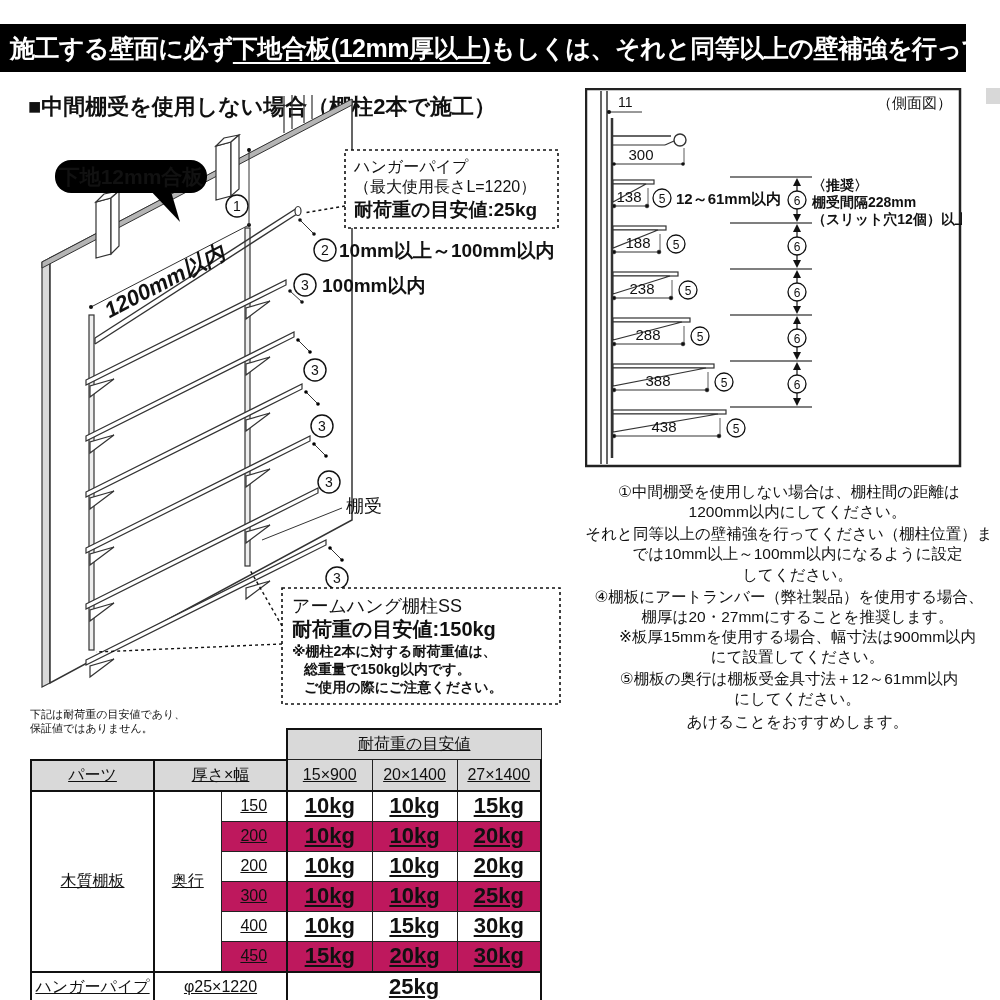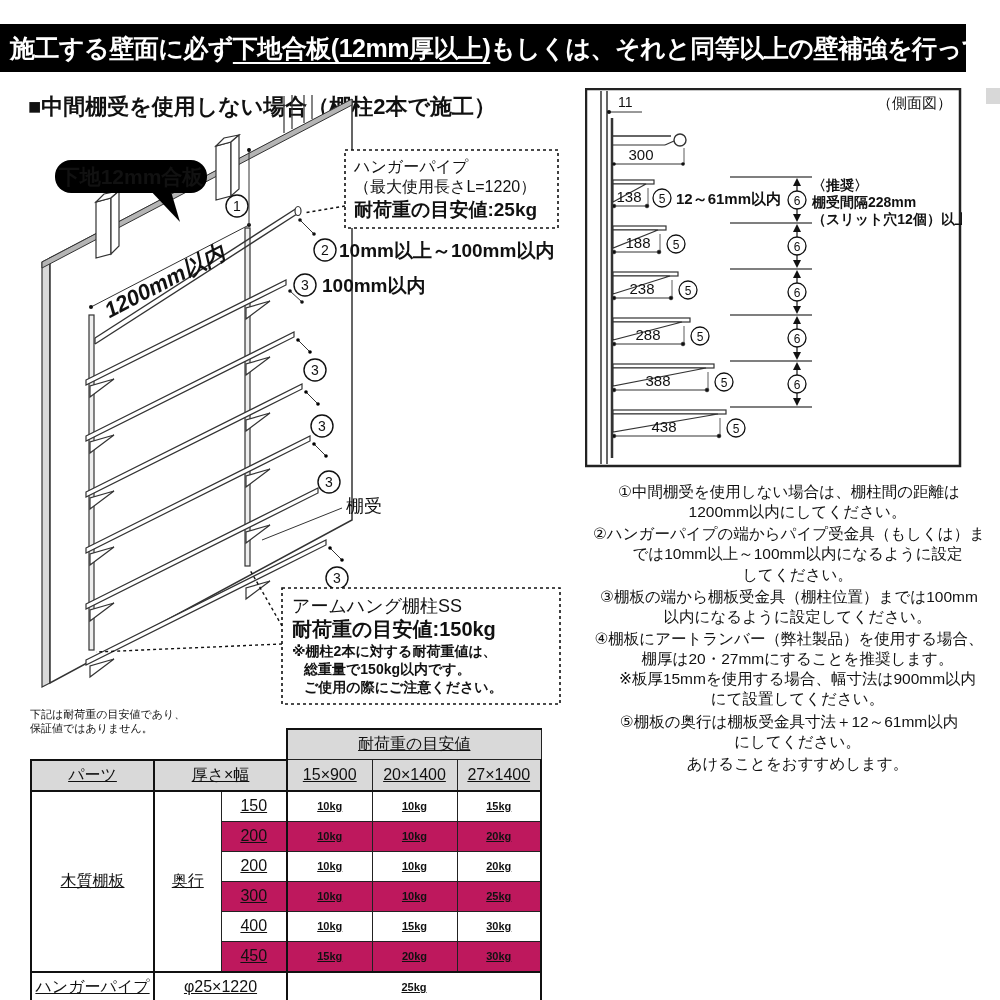--- a/index.html
+++ b/index.html
@@ -18,21 +18,21 @@
   .note div{white-space:nowrap;}
   .note .cont{margin-left:17px;}
   
   .tbl-note{position:absolute;left:30px;top:708px;font-size:11px;line-height:1.25;}
   table.loads{position:absolute;left:30px;top:728px;border-collapse:collapse;table-layout:fixed;
               font-size:16px;text-align:center;}
   table.loads td{border:1px solid #222;padding:1px;height:27px;background:#fff;text-decoration:underline;}
   table.loads td.none{border:none;background:transparent;}
   table.loads td.hdr{background:#d9d9d9;}
   table.loads td.alt{background:#be185d;}
-  table.loads td.kg{font-weight:bold;font-size:11px;}
+  table.loads td.kg{font-weight:bold;font-size:22px;}
   table.loads td.bt{border-top:2.5px solid #111;}
   table.loads td.bb{border-bottom:2.5px solid #111;}
   table.loads td.bl{border-left:2.5px solid #111;}
   table.loads td.br{border-right:2.5px solid #111;}
   table.loads td.bl2{border-left:2px solid #111;}
   
   svg text{font-family:"Liberation Sans","DejaVu Sans",sans-serif;fill:#111;}
   .frag{position:absolute;left:986px;top:88px;width:14px;height:16px;background:#d8d8d8;}
 </style>
 </head>
@@ -315,27 +315,23 @@
       <text x="812" y="224" font-size="14" font-weight="600">（スリット穴12個）以上</text>
     </g>
   </svg>
 
   <div class="notes">
     <div class="note">
       <div>①中間棚受を使用しない場合は、棚柱間の距離は</div>
       <div class="cont">1200mm以内にしてください。</div>
     </div>
     <div class="note">
-      <div>②ハンガーパイプの端からパイプ受金具（もしくは）ま</div>
+      <div>それと同等以上の壁補強を行ってください（棚柱位置）ま</div>
       <div class="cont">では10mm以上～100mm以内になるように設定</div>
       <div class="cont">してください。</div>
-    </div>
-    <div class="note">
-      <div>③棚板の端から棚板受金具（棚柱位置）までは100mm</div>
-      <div class="cont">以内になるように設定してください。</div>
     </div>
     <div class="note">
       <div>④棚板にアートランバー（弊社製品）を使用する場合、</div>
       <div class="cont">棚厚は20・27mmにすることを推奨します。</div>
       <div class="cont">※板厚15mmを使用する場合、幅寸法は900mm以内</div>
       <div class="cont">にて設置してください。</div>
     </div>
     <div class="note">
       <div>⑤棚板の奥行は棚板受金具寸法＋12～61mm以内</div>
       <div class="cont">にしてください。</div>

